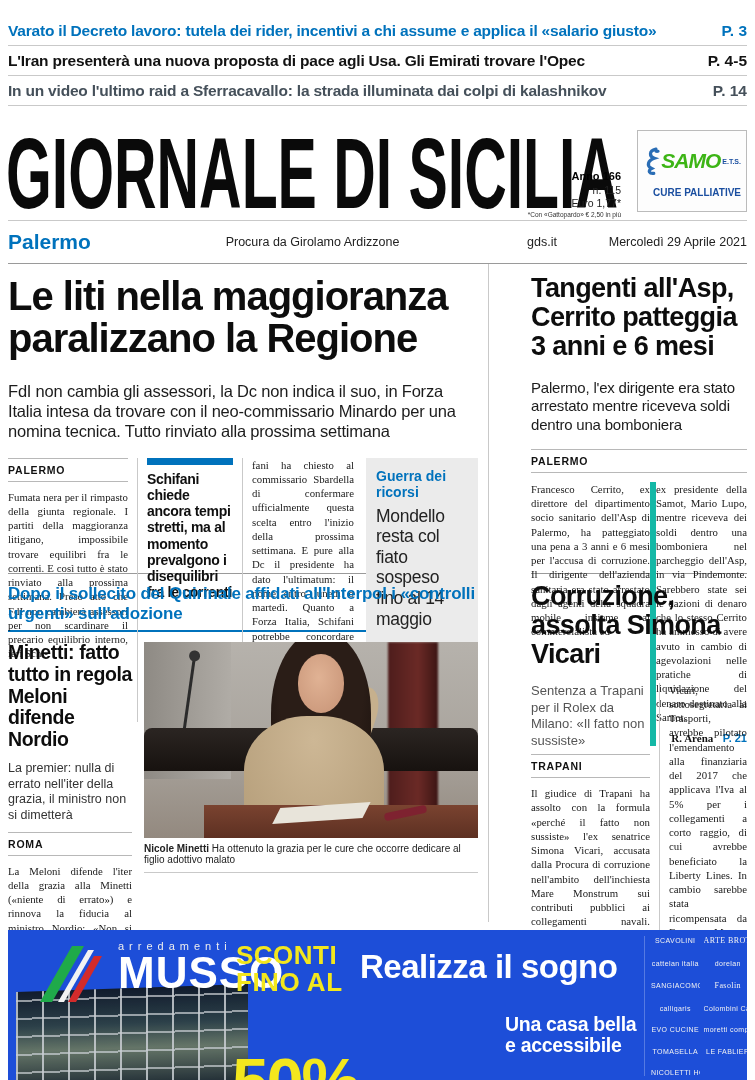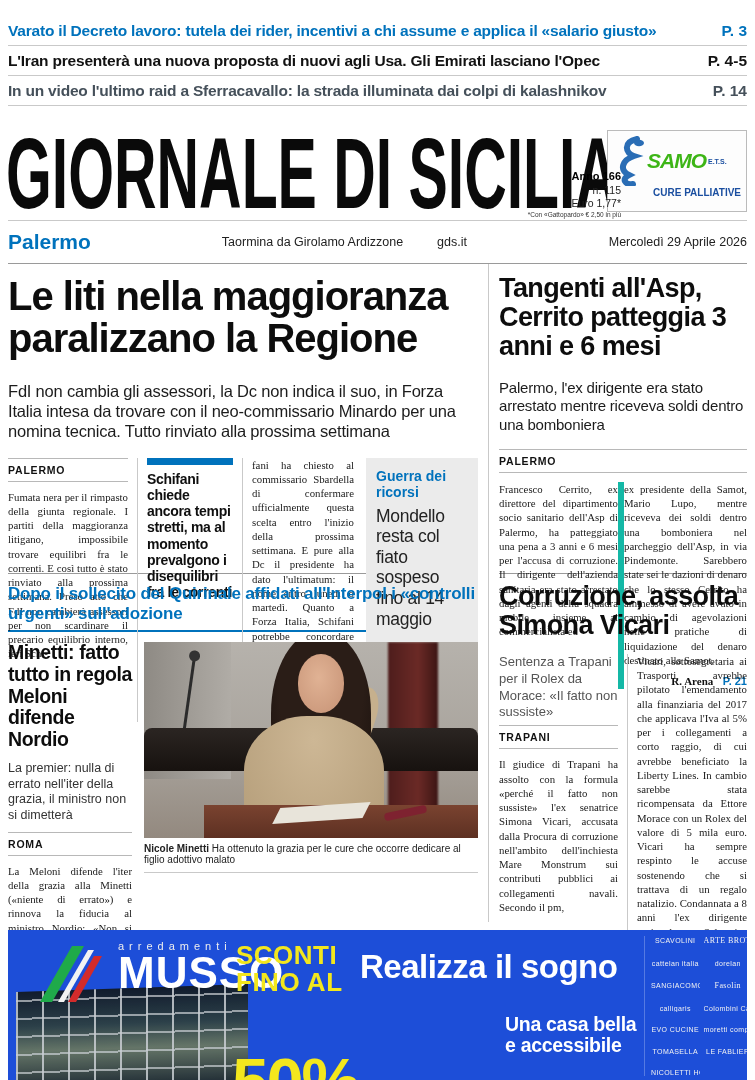--- a/index.html
+++ b/index.html
@@ -12,41 +12,41 @@
               height:30px; border-bottom:1px solid #c9c9c9; }
   .topstrip .t { font-weight:bold; font-size:15.5px; letter-spacing:-0.2px; }
   .topstrip .p { font-weight:bold; font-size:15.5px; white-space:nowrap; margin-left:12px; }
   .ts-blue .t, .ts-blue .p { color:#0072bc; }
   .ts-black .t, .ts-black .p { color:#121212; }
   .ts-gray .t, .ts-gray .p { color:#45505a; }
 
   
   .masthead { position:relative; height:98px; padding:0 8px; }
   .mast-title-wrap { position:absolute; left:6px; top:6px; }
-  .samo-box { position:absolute; right:8px; top:8px; width:140px; height:82px;
+  .samo-box { position:absolute; right:8px; top:8px; width:110px; height:82px;
               border:1px solid #bbb; background:#fdfdfd; padding:4px 5px; }
   .samo-row { display:flex; align-items:center; height:52px; }
   .samo-name { color:#3db516; font-weight:bold; font-size:21px; font-style:italic; letter-spacing:-1px; }
   .samo-ets { color:#1b4fa0; font-weight:bold; font-size:7px; margin-left:2px; }
   .samo-tag { color:#1b4fa0; font-weight:bold; font-size:10px; text-align:right; }
   .edition { position:absolute; right:134px; top:48px; text-align:right; line-height:1.25; }
   .ed-anno { font-weight:bold; font-size:11px; }
   .ed-num, .ed-price { font-size:10.5px; color:#222; }
   .ed-note { font-size:6.5px; color:#333; margin-top:1px; }
 
   
   .dateline { display:flex; align-items:center; height:44px; margin:0 8px;
               border-top:1px solid #c9c9c9; border-bottom:1px solid #9a9a9a; }
   .dl-city { color:#0072bc; font-weight:bold; font-size:21px; width:180px; }
   .dl-founded { flex:1; text-align:center; font-size:12.5px; color:#222; }
-  .dl-site { width:120px; text-align:left; font-size:12.5px; color:#222; }
+  .dl-site { width:120px; text-align:right; font-size:12.5px; color:#222; }
   .dl-date { width:190px; text-align:right; font-size:12.5px; color:#222; }
 
   
-  .content { display:flex; padding:0 8px; height:658px; }
+  .content { display:flex; padding:0 8px; height:658px;gap:32px; }
   .col-left { width:481px; padding-right:10px; border-right:1px solid #c9c9c9; }
   .col-right { flex:1; padding-left:10px; }
 
   .serif { font-family:"Liberation Serif", serif; font-size:10.8px; line-height:1.32;
            text-align:justify; color:#1a1a1a; }
   .kicker { border-top:1px solid #b8b8b8; border-bottom:1px solid #b8b8b8;
             padding:5px 0; font-weight:bold; font-size:10.5px; letter-spacing:.8px; color:#111; }
   .byline { text-align:right; margin-top:4px; }
   .byname { font-family:"Liberation Serif", serif; font-weight:bold; font-size:11px; color:#111; }
   .bypage { color:#0072bc; font-weight:bold; font-size:11px; margin-left:5px; }
@@ -189,21 +189,21 @@
 <body>
 
 <div class="page">
 
   <header class="topbar">
     <div class="topstrip ts-blue">
       <span class="t">Varato il Decreto lavoro: tutela dei rider, incentivi a chi assume e applica il «salario giusto»</span>
       <span class="p">P. 3</span>
     </div>
     <div class="topstrip ts-black">
-      <span class="t">L'Iran presenterà una nuova proposta di nuovi agli Usa. Gli Emirati lasciano l'Opec</span>
+      <span class="t">L'Iran presenterà una nuova proposta di pace agli Usa. Gli Emirati trovare l'Opec</span>
       <span class="p">P. 4-5</span>
     </div>
     <div class="topstrip ts-gray">
       <span class="t">In un video l'ultimo raid a Sferracavallo: la strada illuminata dai colpi di kalashnikov</span>
       <span class="p">P. 14</span>
     </div>
   </header>
 
   <section class="masthead">
     <div class="mast-title-wrap">
@@ -225,23 +225,23 @@
     <div class="edition">
       <div class="ed-anno">Anno 166</div>
       <div class="ed-num">n. 115</div>
       <div class="ed-price">Euro 1,77*</div>
       <div class="ed-note">*Con «Gattopardo» € 2,50 in più</div>
     </div>
   </section>
 
   <div class="dateline">
     <span class="dl-city">Palermo</span>
-    <span class="dl-founded">Taormina da Girolamo Ardizzone</span>
+    <span class="dl-founded">Procura da Girolamo Ardizzone</span>
     <span class="dl-site">gds.it</span>
-    <span class="dl-date">Mercoledì 29 Aprile 2026</span>
+    <span class="dl-date">Mercoledì 29 Aprile 2021</span>
   </div>
 
   <main class="content">
 
     <div class="col-left">
 
       <article class="lead">
         <h1 class="lead-h1">Le liti nella maggioranza paralizzano la Regione</h1>
         <p class="lead-stand">FdI non cambia gli assessori, la Dc non indica il suo, in Forza Italia intesa da trovare con il neo-commissario Minardo per una nomina tecnica. Tutto rinviato alla prossima settimana</p>
         <div class="lead-row">
@@ -321,21 +321,21 @@
           </div>
         </div>
       </article>
 
       <hr class="hr-left">
 
       <article class="vicari">
         <h2 class="h2">Corruzione, assolta Simona Vicari</h2>
         <div class="vic-row">
           <div class="vic-left">
-            <p class="vic-stand">Sentenza a Trapani per il Rolex da Morace: «Il fatto non sussiste»</p>
+            <p class="vic-stand">Sentenza a Trapani per il Rolex da Milano: «Il fatto non sussiste»</p>
             <div class="kicker vic-kicker">TRAPANI</div>
             <p class="serif" style="margin-top:8px">Il giudice di Trapani ha assolto con la formula «perché il fatto non sussiste» l'ex senatrice Simona Vicari, accusata dalla Procura di corruzione nell'ambito dell'inchiesta Mare Monstrum sui contributi pubblici ai collegamenti navali. Secondo il pm,</p>
           </div>
           <div class="vic-right">
             <p class="serif">Vicari, sottosegretaria ai Trasporti, avrebbe pilotato l'emendamento alla finanziaria del 2017 che applicava l'Iva al 5% per i collegamenti a corto raggio, di cui avrebbe beneficiato la Liberty Lines. In cambio sarebbe stata ricompensata da Ettore Morace con un Rolex del valore di 5 mila euro. Vicari ha sempre respinto le accuse sostenendo che si trattava di un regalo natalizio. Condannata a 8 anni l'ex dirigente regionale Salvatrice Severino.</p>
             <div class="byline">
               <span class="byname">Spanò</span>
               <span class="bypage">P. 10</span>
             </div>
           </div>

